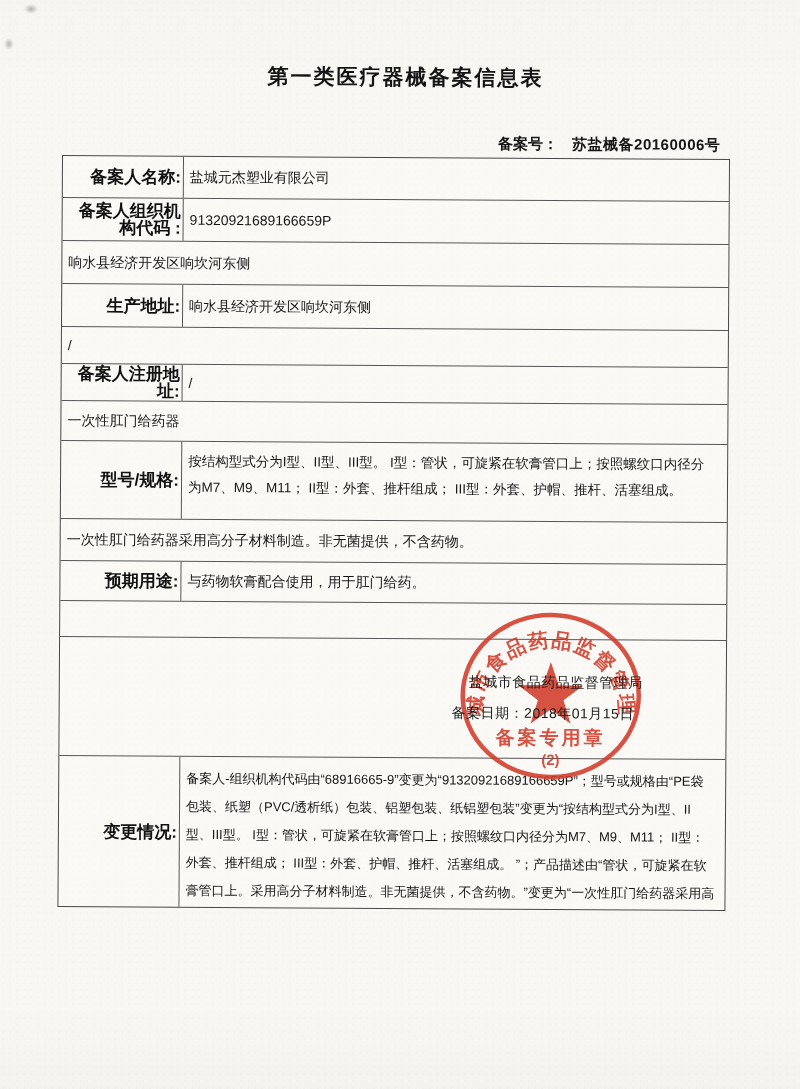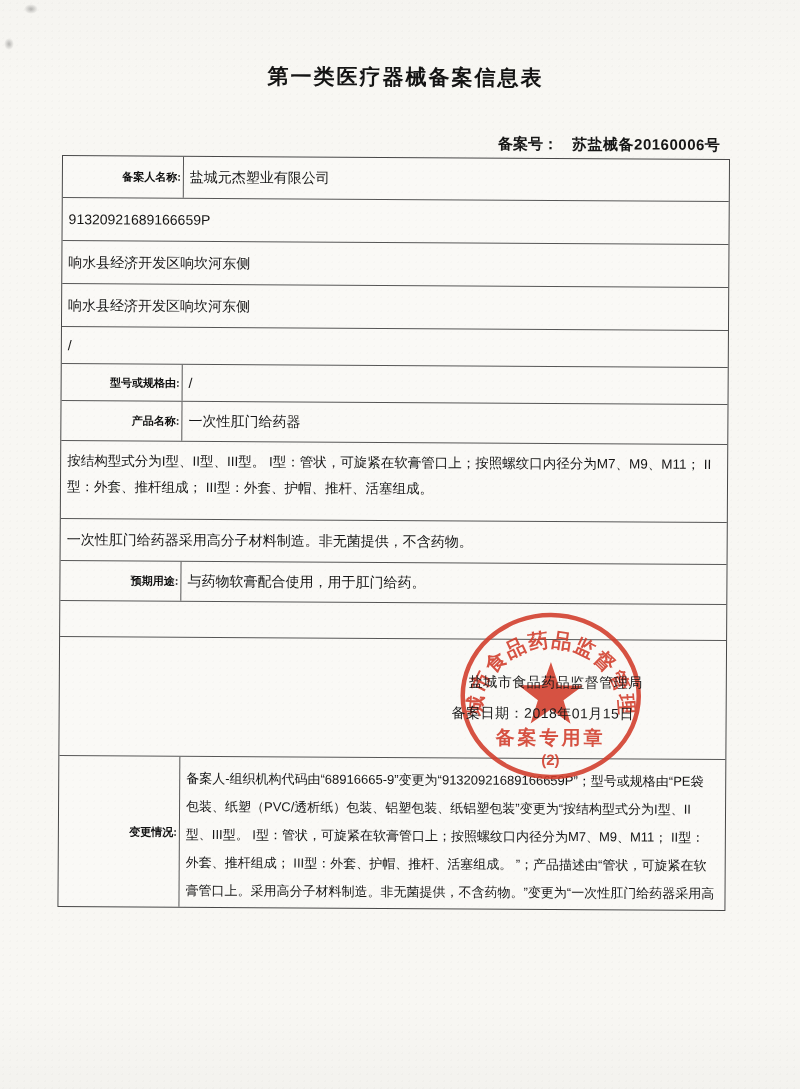--- a/index.html
+++ b/index.html
@@ -51,21 +51,21 @@
     display:flex;
     border-bottom:1px solid var(--table-border);
   }
   .row:last-child{border-bottom:none;}
   .cell-label{
     width:121px;flex:0 0 121px;
     border-right:1px solid var(--table-border);
     display:flex;align-items:center;justify-content:flex-end;
     text-align:right;
     padding:2px 2px 2px 3px;
-    font-size:11px;font-weight:bold;color:#111;
+    font-size:17px;font-weight:bold;color:#111;
     line-height:17px;
   }
   .cell-value{
     flex:1;
     display:flex;align-items:center;
     padding:3px 10px 3px 6px;
     font-size:14px;color:#161616;
     line-height:21px;
     overflow:hidden;
   }
@@ -122,40 +122,42 @@
     <div class="filing-no">
       <span class="lbl">备案号：</span><span class="val">苏盐械备20160006号</span>
     </div>
 
     <div class="form-table">
       <div class="row r1">
         <div class="cell-label">备案人名称:</div>
         <div class="cell-value">盐城元杰塑业有限公司</div>
       </div>
       <div class="row r2">
+        <div class="cell-label">备案人组织机构代码 :</div>
         <div class="cell-value">91320921689166659P</div>
       </div>
       <div class="row r3">
         <div class="cell-value">响水县经济开发区响坎河东侧</div>
       </div>
       <div class="row r4">
+        <div class="cell-label">生产地址:</div>
         <div class="cell-value">响水县经济开发区响坎河东侧</div>
       </div>
       <div class="row r5">
         <div class="cell-value">/</div>
       </div>
       <div class="row r6">
-        <div class="cell-label">型号或规格由:</div>
+        <div class="cell-label">备案人注册地址:</div>
         <div class="cell-value">/</div>
       </div>
       <div class="row r7">
-        <div class="cell-label">产品名称:</div>
         <div class="cell-value">一次性肛门给药器</div>
       </div>
       <div class="row r8">
+        <div class="cell-label">型号/规格:</div>
         <div class="cell-value multiline">按结构型式分为I型、II型、III型。 I型：管状，可旋紧在软膏管口上；按照螺纹口内径分为M7、M9、M11；  II型：外套、推杆组成；  III型：外套、护帽、推杆、活塞组成。</div>
       </div>
       <div class="row r9">
         <div class="cell-value">一次性肛门给药器采用高分子材料制造。非无菌提供，不含药物。</div>
       </div>
       <div class="row r10">
         <div class="cell-label">预期用途:</div>
         <div class="cell-value">与药物软膏配合使用，用于肛门给药。</div>
       </div>
       <div class="row r11">

